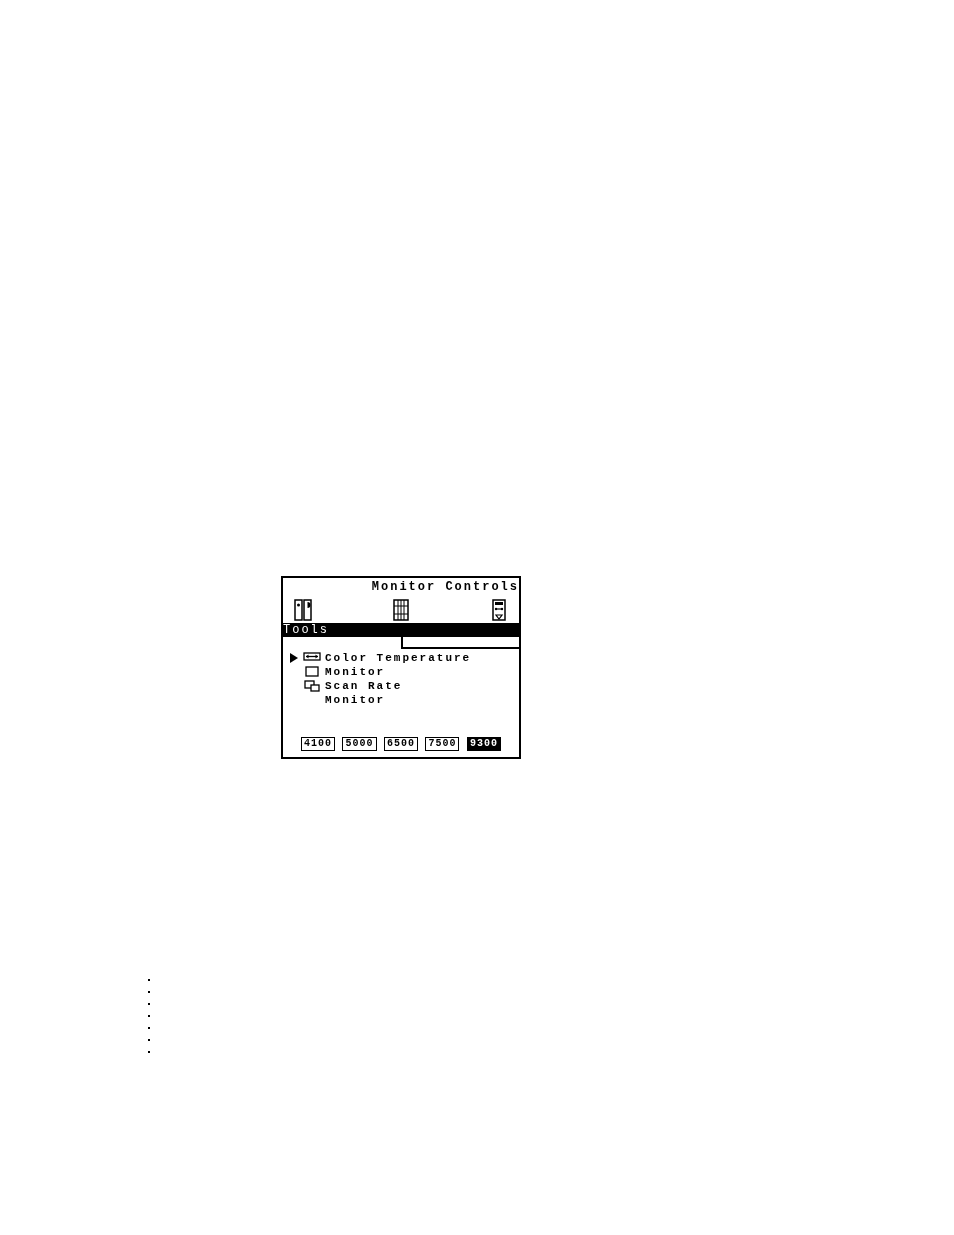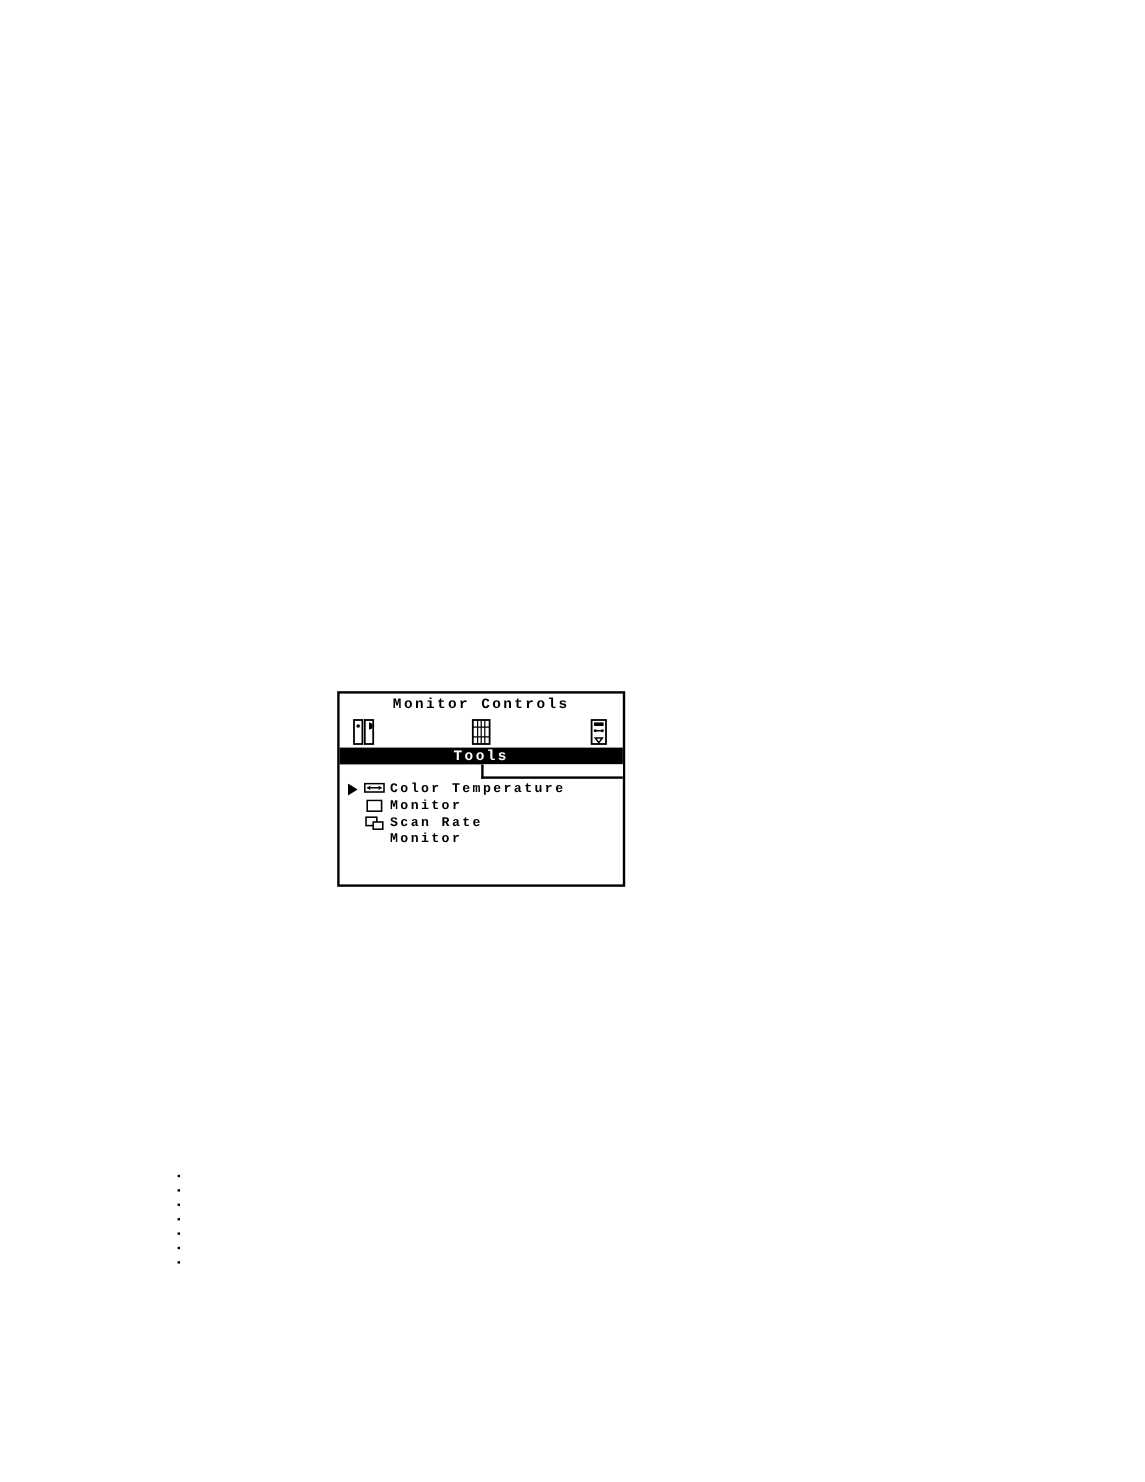--- a/index.html
+++ b/index.html
@@ -34,21 +34,21 @@
   .osd {
     position: absolute;
     left: 281px;
     top: 576px;
     width: 240px;
     border: 2px solid #000;
     background: #fff;
     box-sizing: border-box;
   }
   .osd-title {
-    text-align: center;
+    text-align: right;
     font-size: 12px;
     font-weight: bold;
     letter-spacing: 2px;
     padding: 2px 0 2px 0;
   }
   .icon-row {
     display: flex;
     justify-content: space-between;
     padding: 2px 10px 1px 10px;
   }
@@ -63,24 +63,23 @@
     text-align: left;
   }
   .subtitle-bar-wrap {
     position: relative;
     height:14px;
   }
   .subtitle-text {
     position:absolute;
     left:0;
     width:100%;
-    text-align:center;
     color:#fff;
     font-size:12px;
-    font-weight:bold;
+    font-weight:normal;
     letter-spacing:2px;
     line-height:14px;
   }
   .subtitle-notch {
     position:absolute;
     right:0;
     top:0;
     width:118px;
     height:12px;
     background:#fff;
@@ -237,15 +236,22 @@
       </div>
 
       <div class="menu-row">
         <span class="pointer-cell"></span>
         <span class="row-icon-cell"></span>
         <span class="row-label">Monitor</span>
       </div>
 
     </div>
 
+    <div class="options-row">
+      <span class="option-box">4100</span>
+      <span class="option-box">5000</span>
+      <span class="option-box">6500</span>
+      <span class="option-box">7500</span>
+      <span class="option-box selected">9300</span>
+    </div>
 
   </div>
 </div>
 
 </body></html>

